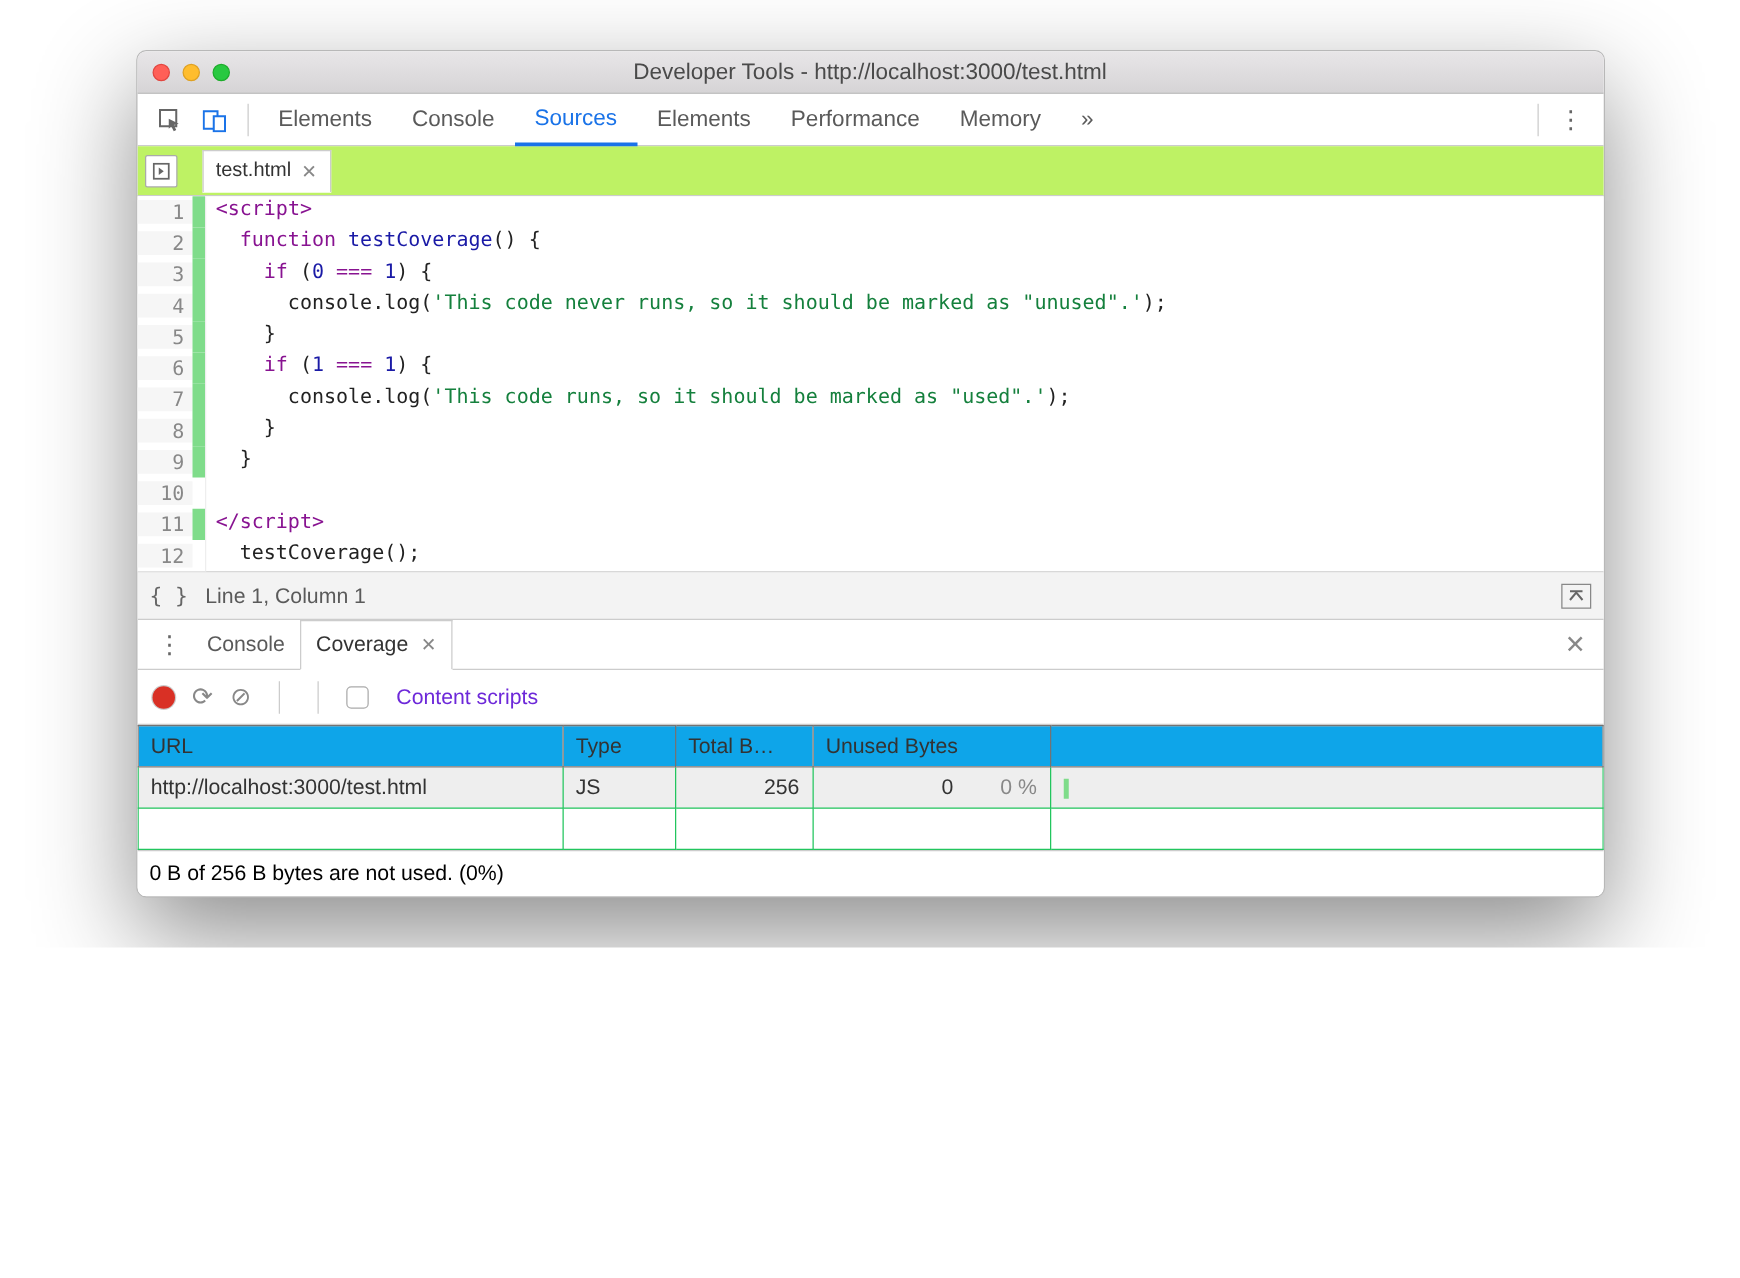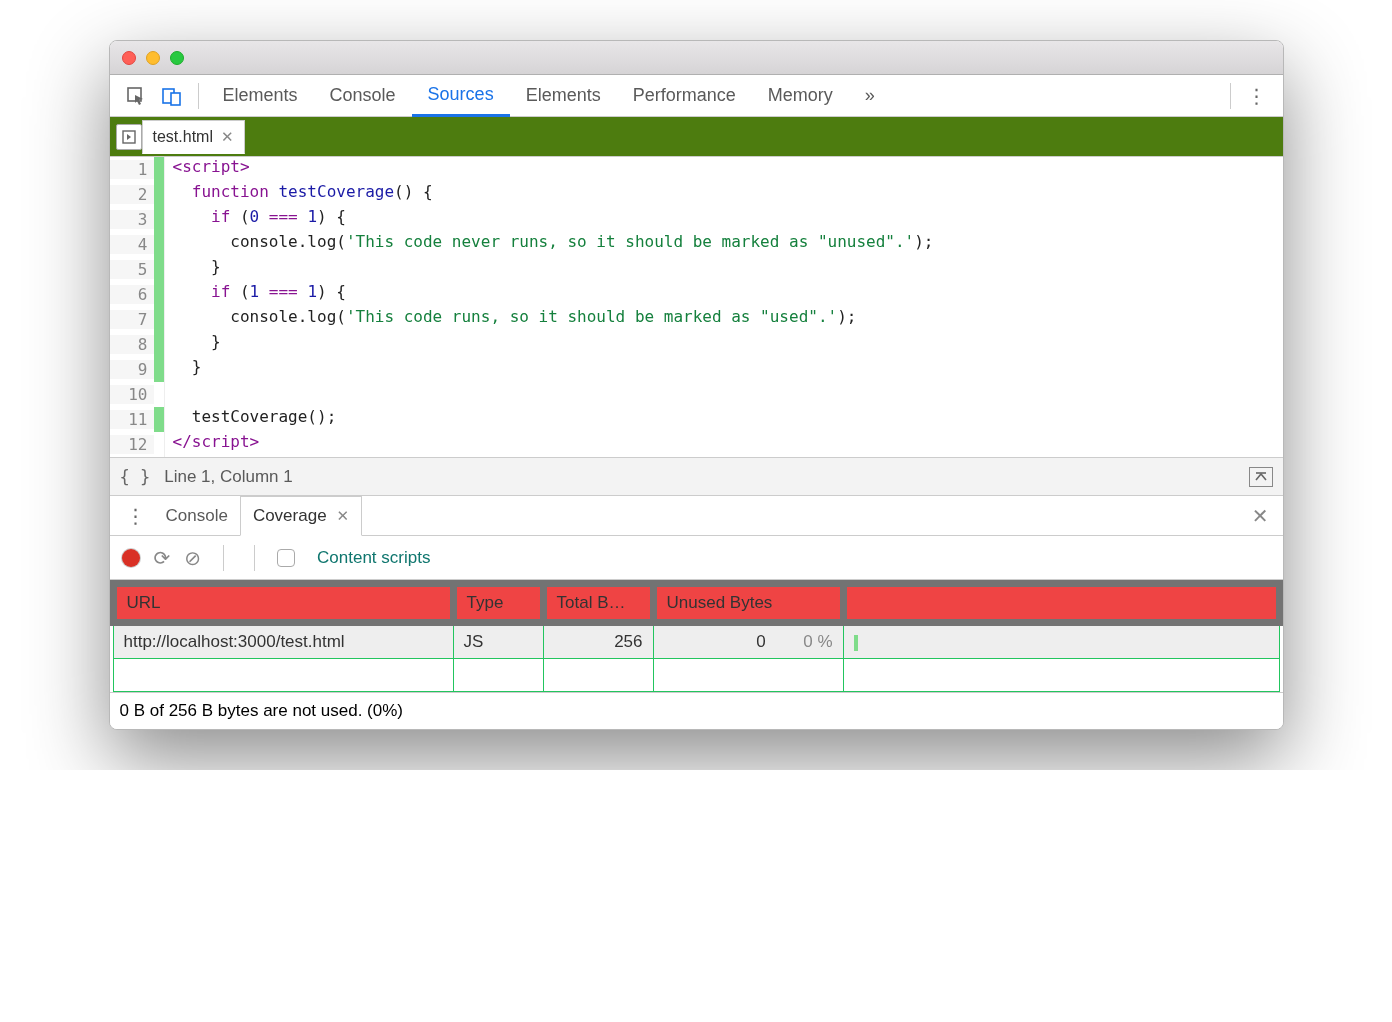--- a/index.html
+++ b/index.html
@@ -45,26 +45,26 @@
     color: #5a5a5a;
   }
   .tool-icon { width: 28px; height: 28px; display:flex; align-items:center; justify-content:center; margin: 0 4px; }
   .vsep { width:1px; height:26px; background:#ccc; margin:0 8px; }
   .tab-item { padding: 0 16px; height: 42px; display:flex; align-items:center; cursor: default; }
   .tab-item.active { color:#1a73e8; border-bottom: 3px solid #1a73e8; margin-bottom:-1px; }
   .spacer { flex: 1; }
   
   .file-strip {
     height: 40px;
-    background: #4d7c0f;
+    background: #bef264;
     display: flex;
     align-items: center;
     border-bottom: 1px solid #ccc;
     padding-left: 6px;
-    gap: 0;
+    gap: 20px;
   }
   .show-nav {
     width: 26px; height: 26px;
     border:1px solid #aaa; border-radius:2px;
     display:flex; align-items:center; justify-content:center;
     background:#fff;
   }
   .file-tab {
     height: 34px;
     background: #fff;
@@ -112,43 +112,44 @@
   }
   
   .cov-toolbar {
     height:44px; display:flex; align-items:center; gap:14px;
     border-bottom:1px solid #ccc; padding:0 12px;
   }
   .rec-btn { width:18px; height:18px; background:#d93025; border-radius:50%; box-shadow:0 0 0 1px rgba(0,0,0,0.2); }
   .tb-icon { color:#888; font-size:20px; }
   .url-filter { width:210px; height:30px; border:1px solid #ccc; padding:0 8px; font-size:16px; color:#888;}
   .chk { width:18px; height:18px; border:1px solid #aaa; border-radius:4px; display:inline-block; margin-right:8px;}
-  .cs-label { font-size:17px; color:#0f766e; }
+  .cs-label { font-size:17px; color:#6d28d9; }
   
   .cov-table { width:100%; border-collapse:collapse; font-size:17px; color:#333; }
-  .cov-table th { text-align:left; font-weight:normal; padding:6px 10px; border:7px solid #737373; background:#ef4444; white-space:nowrap; overflow:hidden; text-overflow:ellipsis; }
+  .cov-table th { text-align:left; font-weight:normal; padding:6px 10px; border:1px solid #737373; background:#0ea5e9; white-space:nowrap; overflow:hidden; text-overflow:ellipsis; }
   .cov-table td { padding:6px 10px; border:1px solid #22c55e; background:#eee; }
   .cov-table .num { text-align:right; }
   .pct { display:inline-block; width:50px; text-align:right; color:#888; margin-left:12px;}
   .bar-cell { padding:6px; }
   .bar-used { display:inline-block; width:4px; height:16px; background:#7fdc8a; vertical-align:middle;}
   .cov-status { padding:8px 10px; font-size:17px; background:#fff; border-top:1px solid #ccc; }
   .more-dots { font-size:20px; color:#666; padding:0 8px; }
 </style>
 </head>
 <body>
 
 <div class="window">
 
   <div class="title-bar">
     <div class="traffic-lights">
       <div class="light red"></div>
       <div class="light yellow"></div>
       <div class="light green"></div>
     </div>
+    <div class="title">Developer Tools - http://localhost:3000/test.html</div>
   </div>
 
   <div class="main-toolbar">
     <div class="tool-icon">
       <svg width="20" height="20" viewBox="0 0 20 20">
           <rect x="2" y="2" width="13" height="13" fill="none" stroke="#666" stroke-width="1.6"></rect>
           <path d="M9 9 L17 13 L13 14 L15 18 L13 19 L11 15 L9 17 Z" fill="#666"></path>
         </svg>
     </div>
     <div class="tool-icon">
@@ -238,22 +239,22 @@
       <div class="code-line"><span class="c-tag">&lt;</span><span class="c-tag">script</span><span class="c-tag">&gt;</span></div>
       <div class="code-line"><span class="c-kw">  function</span><span class="c-fn"> testCoverage</span><span>() {</span></div>
       <div class="code-line"><span class="c-kw">    if</span><span> (</span><span class="c-num">0</span><span class="c-op"> === </span><span class="c-num">1</span><span>) {</span></div>
       <div class="code-line"><span>      console.log(</span><span class="c-str">'This code never runs, so it should be marked as "unused".'</span><span>);</span></div>
       <div class="code-line"><span>    }</span></div>
       <div class="code-line"><span class="c-kw">    if</span><span> (</span><span class="c-num">1</span><span class="c-op"> === </span><span class="c-num">1</span><span>) {</span></div>
       <div class="code-line"><span>      console.log(</span><span class="c-str">'This code runs, so it should be marked as "used".'</span><span>);</span></div>
       <div class="code-line"><span>    }</span></div>
       <div class="code-line"><span>  }</span></div>
       <div class="code-line"></div>
+      <div class="code-line"><span class="c-tag">&lt;/</span><span class="c-tag">script</span><span class="c-tag">&gt;</span></div>
       <div class="code-line"><span>  testCoverage();</span></div>
-      <div class="code-line"><span class="c-tag">&lt;/</span><span class="c-tag">script</span><span class="c-tag">&gt;</span></div>
     </div>
   </div>
 
   <div class="cursor-bar">
     <span class="pretty">{ }</span>
     <span>Line 1, Column 1</span>
     <div class="spacer"></div>
     <div class="collapse-btn">
       <svg width="12" height="10" viewBox="0 0 12 10">
           <path d="M1 8 L6 2 L11 8" fill="none" stroke="#666" stroke-width="1.6"></path>

